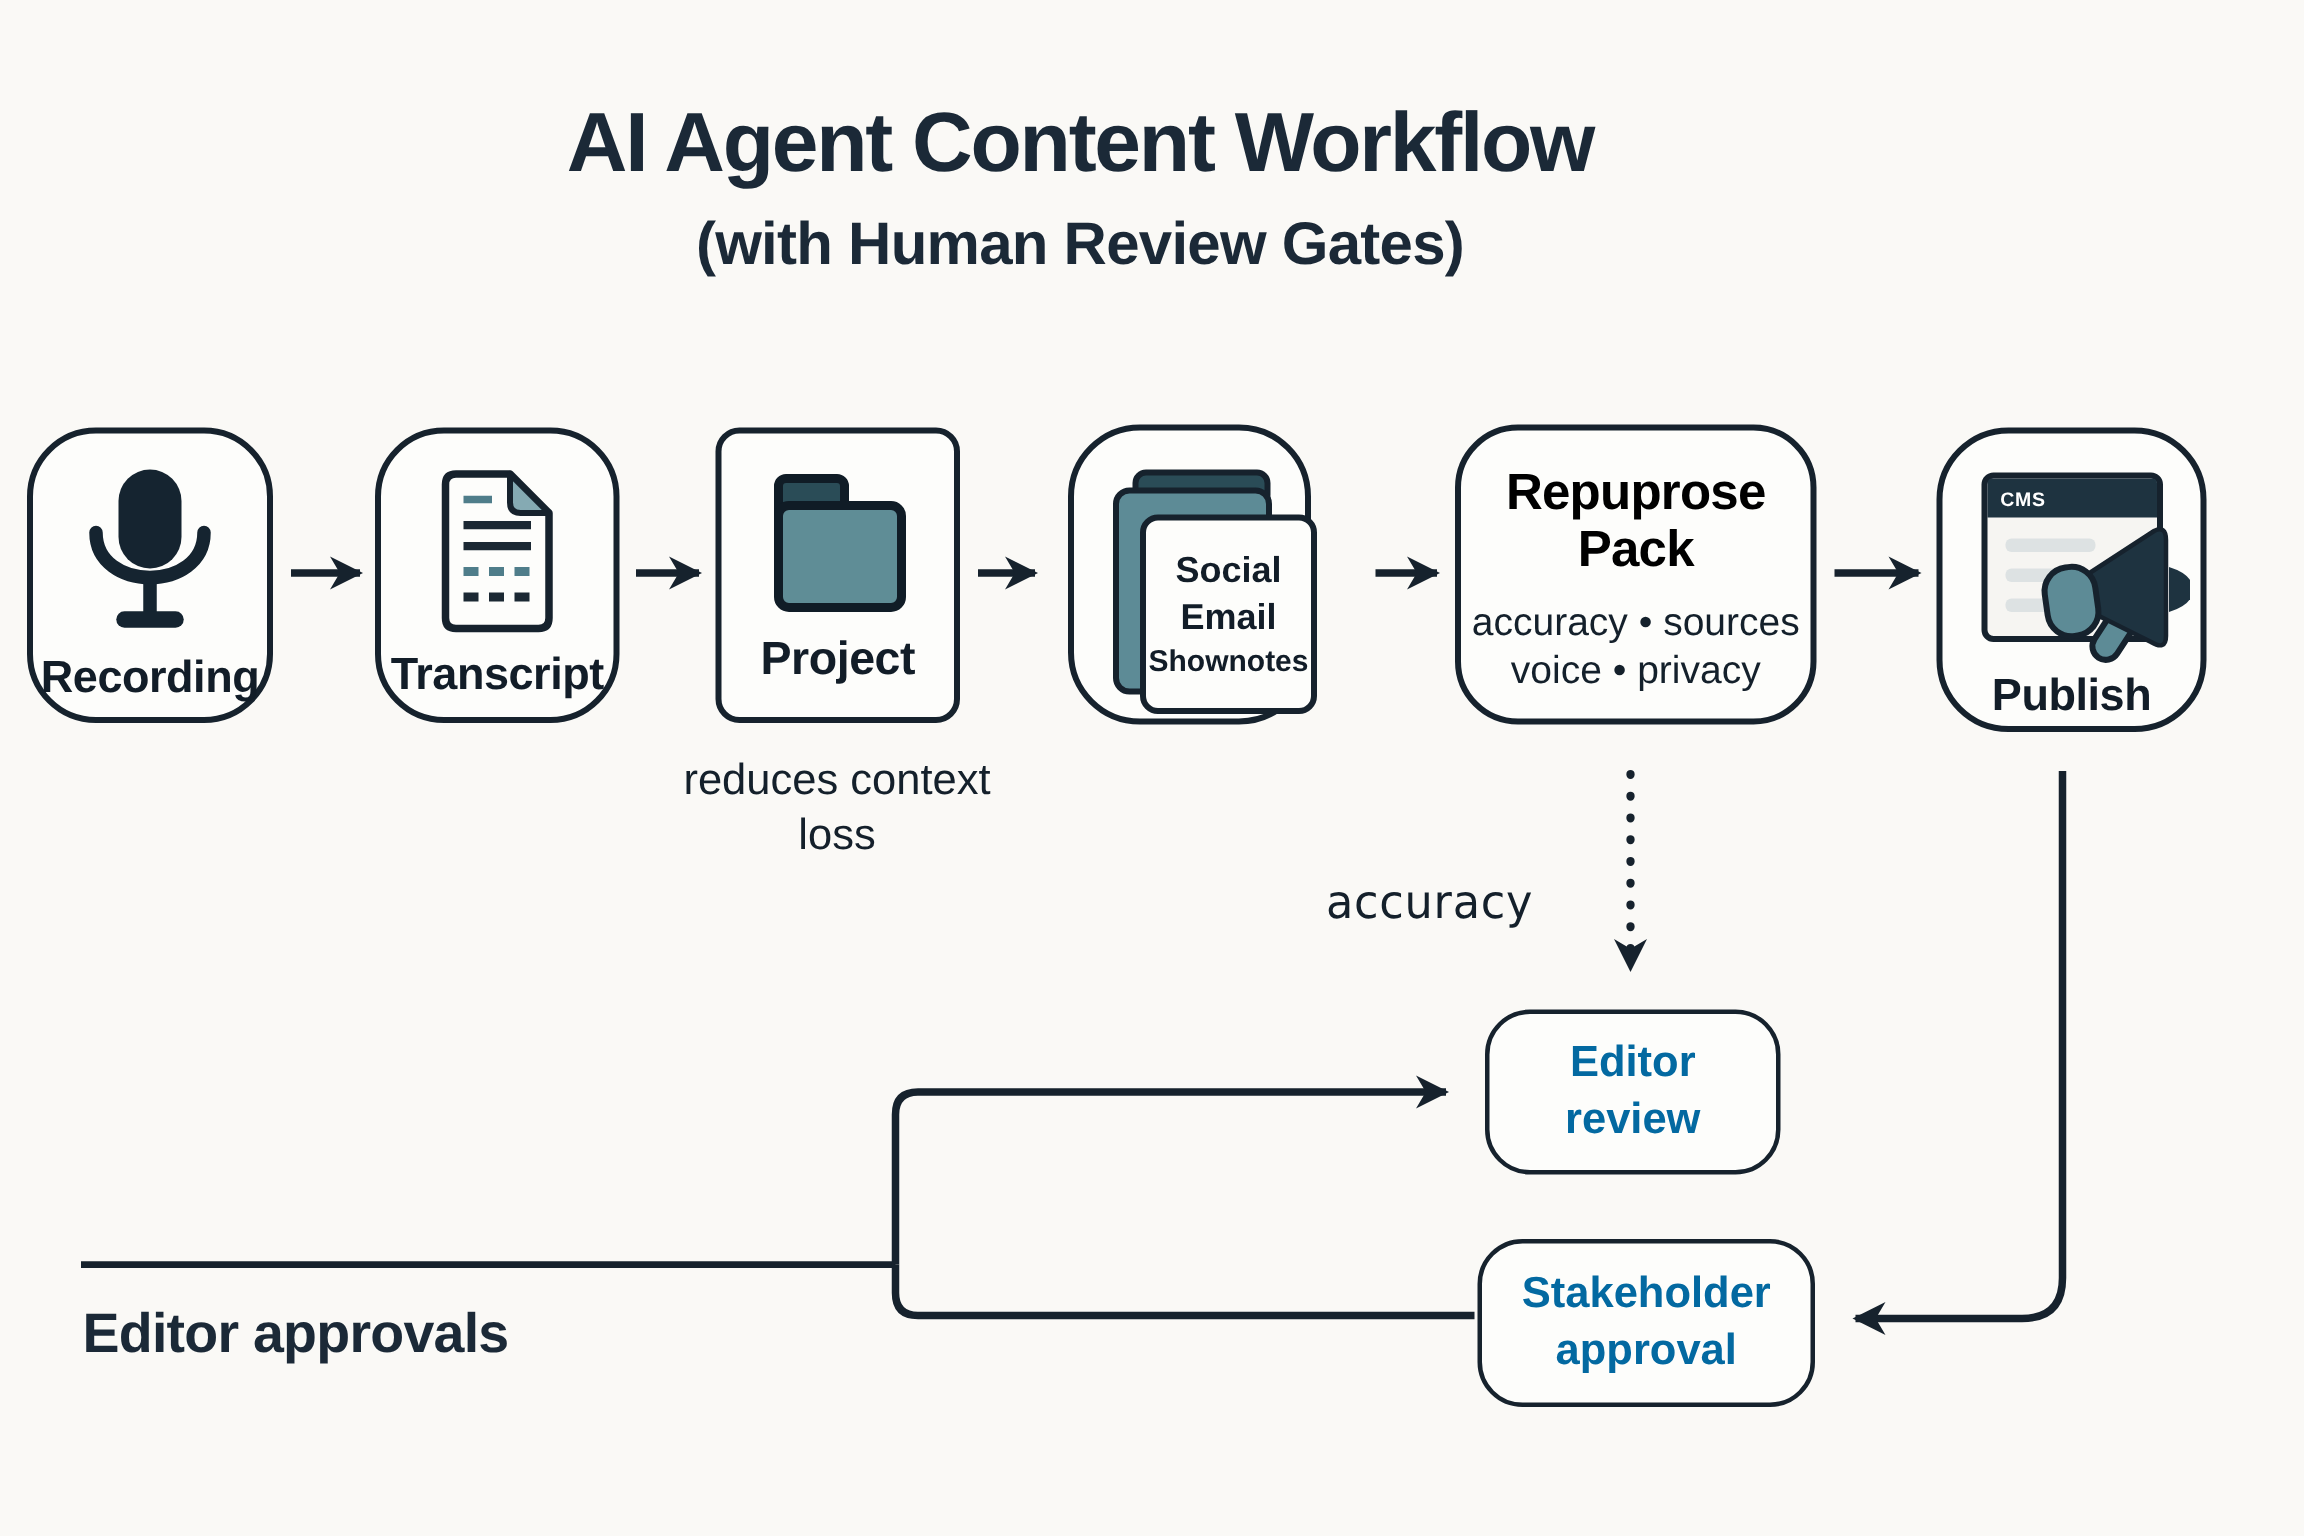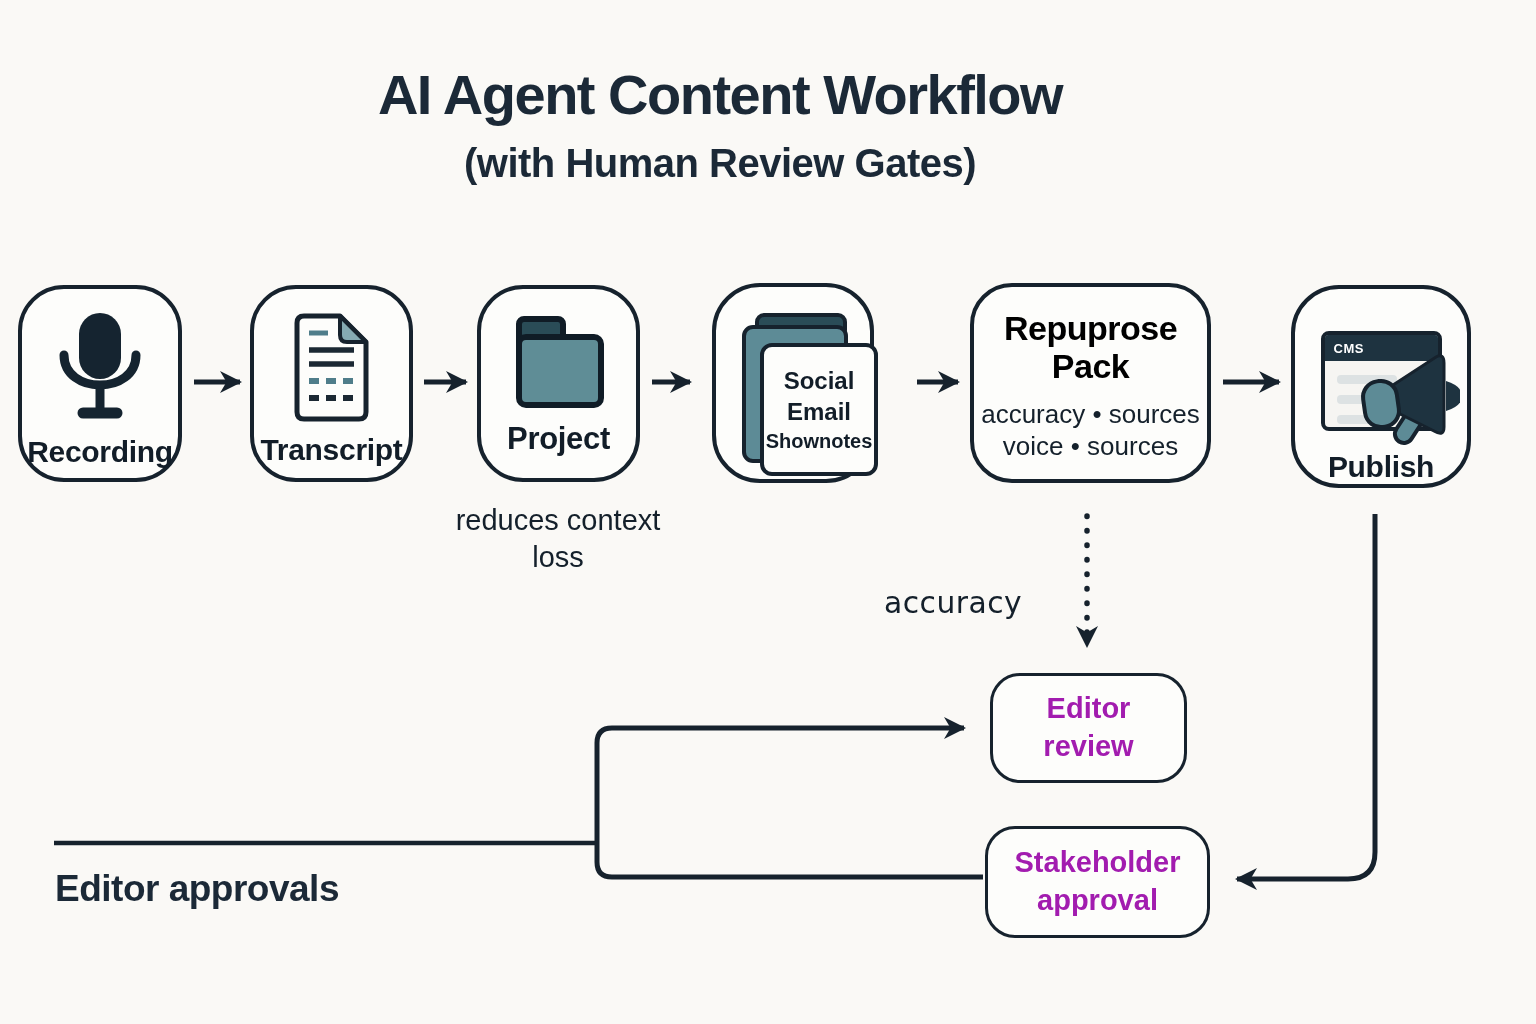--- a/index.html
+++ b/index.html
@@ -16,21 +16,21 @@
   
   .node{
     position:absolute;box-sizing:border-box;background:#fdfdfb;
     border:4px solid #16222d;border-radius:46px;
     display:flex;flex-direction:column;align-items:center;justify-content:flex-start;
   }
   .node-label{font-size:30px;font-weight:600;color:#121d28;letter-spacing:-0.3px;}
 
   #node-recording {left:18px;  top:285px;width:164px;height:197px;padding-top:22px;}
   #node-transcript{left:250px; top:285px;width:163px;height:197px;padding-top:24px;}
-  #node-project   {left:477px; top:285px;width:163px;height:197px;padding-top:26px;}
+  #node-project   {left:477px; top:285px;width:163px;height:197px;padding-top:26px;border-radius:16px;}
   #node-outputs   {left:712px; top:283px;width:162px;height:200px;border-radius:48px;}
   #node-repurpose {left:970px; top:283px;width:241px;height:200px;border-radius:42px;padding-top:22px;}
   #node-publish   {left:1291px;top:285px;width:180px;height:203px;border-radius:48px;padding-top:26px;}
 
   #node-recording .node-label{margin-top:6px;}
   #node-transcript .node-label{margin-top:8px;}
   #node-project .node-label{margin-top:10px;font-size:31px;}
   #node-publish .node-label{margin-top:19px;}
 
   
@@ -43,37 +43,37 @@
     display:flex;flex-direction:column;align-items:center;justify-content:center;gap:7px;
   }
   .card-line{font-size:24px;font-weight:600;color:#121d28;line-height:1;}
   .card-line:nth-child(3){font-size:20px;}
 
   
   .rp-title{width:190px;text-align:center;font-size:34px;font-weight:700;line-height:1.12;letter-spacing:-0.5px;color:#000000;}
   .rp-checks{margin-top:14px;text-align:center;font-size:26px;font-weight:500;line-height:1.22;color:#14202b;}
 
   
-  .browser{position:relative;width:121px;height:113px;border:4px solid #16222d;border-radius:8px;background:#f6f5f2;box-sizing:border-box;margin-top:16px;}
+  .browser{position:relative;width:121px;height:113px;border:4px solid #16222d;border-radius:8px;background:#f6f5f2;box-sizing:border-box;}
   .browser-bar{height:26px;background:#1e3340;border-radius:3px 3px 0 0;display:flex;align-items:center;padding-left:9px;}
   .browser-bar-label{color:#ffffff;font-size:13px;font-weight:700;letter-spacing:0.5px;}
   .browser-lines{position:absolute;left:12px;top:40px;display:flex;flex-direction:column;gap:11px;}
   .browser-line{height:9px;border-radius:4px;background:#dde2e3;}
   .browser-line:nth-child(1){width:60px;}
   .browser-line:nth-child(2){width:44px;}
   .browser-line:nth-child(3){width:52px;}
   .megaphone{position:absolute;right:-22px;bottom:-22px;}
 
   
   .gate{
     position:absolute;box-sizing:border-box;background:#fdfdfb;
     border:3.5px solid #16222d;border-radius:30px;
     display:flex;align-items:center;justify-content:center;text-align:center;
   }
-  .gate-label{font-size:29px;font-weight:600;line-height:1.3;color:#a21caf;}
+  .gate-label{font-size:29px;font-weight:600;line-height:1.3;color:#0369a1;}
   #gate-editor{left:990px;top:673px;width:197px;height:110px;}
   #gate-editor .gate-label{width:130px;}
   #gate-stakeholder{left:985px;top:826px;width:225px;height:112px;}
   #gate-stakeholder .gate-label{width:190px;}
 
   
   .note{position:absolute;color:#14202b;}
   #note-project{left:433px;top:502px;width:250px;text-align:center;font-size:29px;line-height:1.28;}
   #note-accuracy{left:884px;top:584px;font-size:31px;letter-spacing:0.5px;font-family:"DejaVu Sans","Liberation Sans",sans-serif;transform:scaleX(0.96);transform-origin:left;}
   #lane-label{left:55px;top:868px;font-size:37px;font-weight:700;letter-spacing:-0.5px;color:#1b2937;}
@@ -164,21 +164,21 @@
         <div class="card-line">Email</div>
         <div class="card-line">Shownotes</div>
       </div>
     </div>
   </div>
 
   <div class="node" id="node-repurpose">
     <div class="rp-title">Repuprose Pack</div>
     <div class="rp-checks">
       <div>accuracy • sources</div>
-      <div>voice • sources</div>
+      <div>voice • privacy</div>
     </div>
   </div>
 
   <div class="node" id="node-publish">
     <div class="browser">
       <div class="browser-bar">
         <span class="browser-bar-label">CMS</span>
       </div>
       <div class="browser-lines">
         <div class="browser-line"></div>

